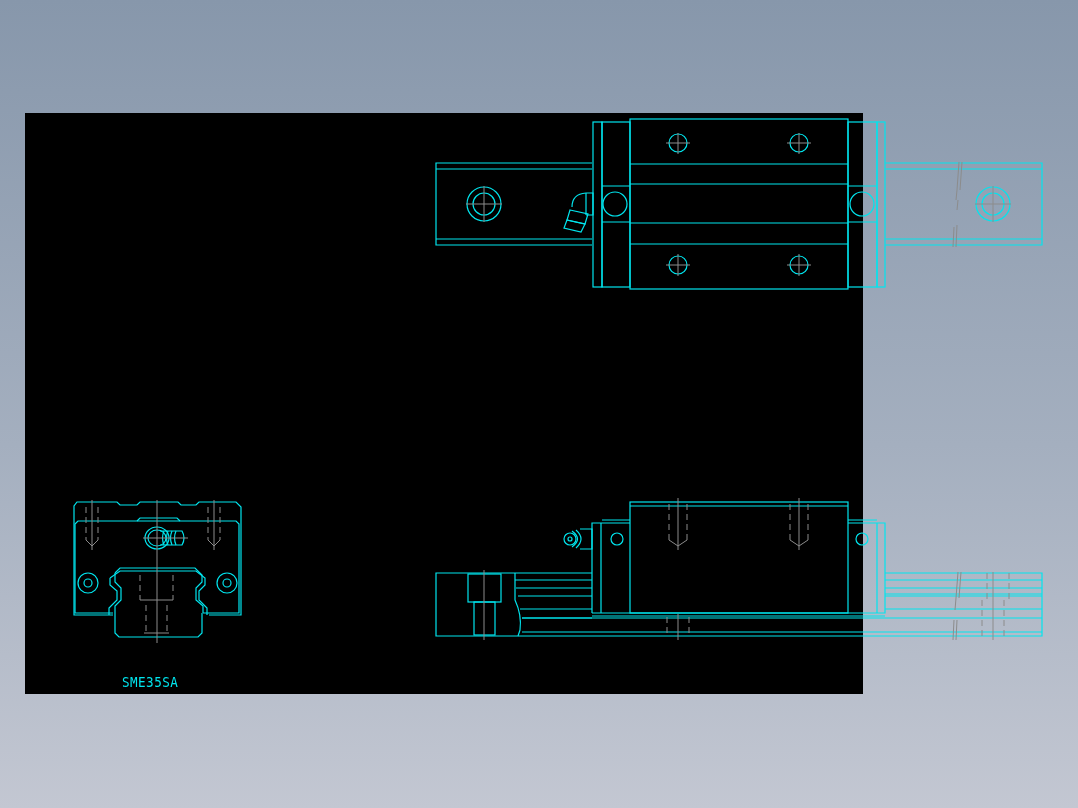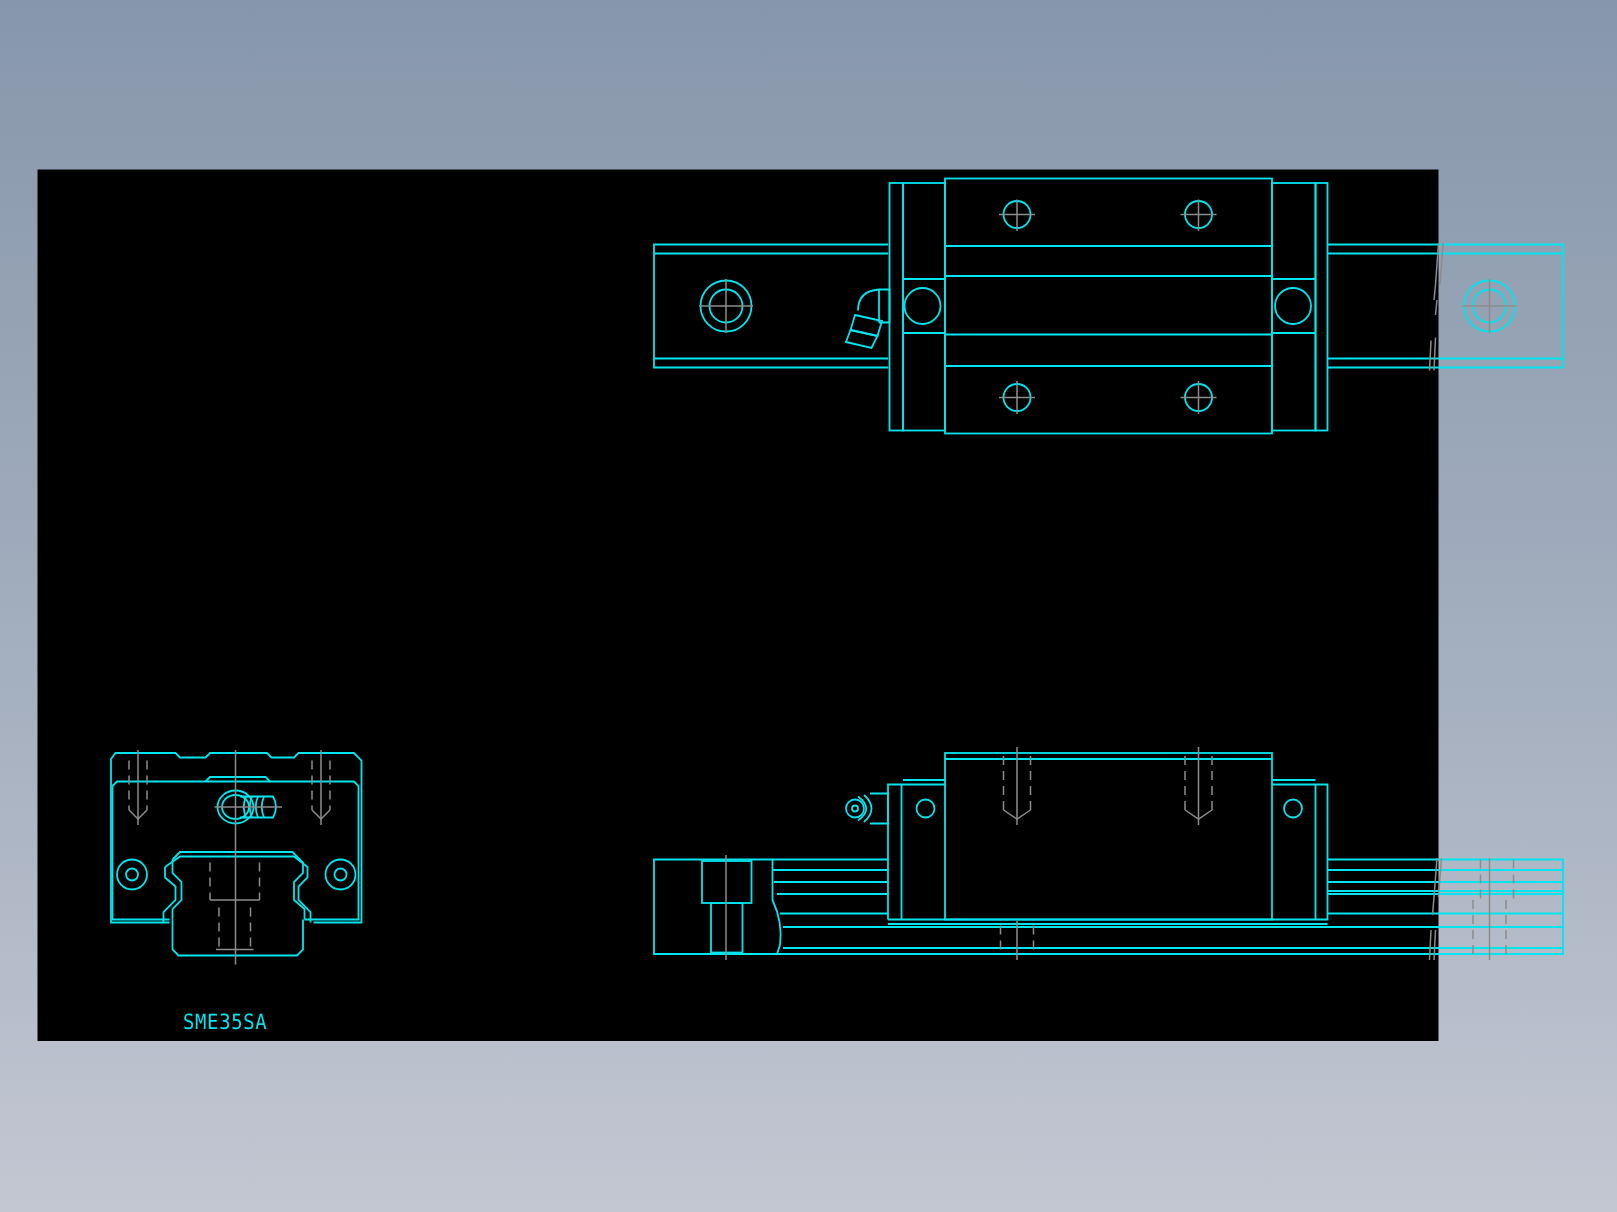--- a/index.html
+++ b/index.html
@@ -2,21 +2,21 @@
 <html><head>
   <meta charset="utf-8">
   <style>
     html, body { margin: 0; padding: 0; }
     body {
       width: 1078px; height: 808px; overflow: hidden; position: relative;
       background: linear-gradient(to bottom, #8797ab 0%, #a4afbf 55%, #c3c7d2 100%);
       font-family: "DejaVu Sans", sans-serif;
     }
     #canvas {
-      position: absolute; left: 25px; top: 113px; width: 934px; height: 581px;
+      position: absolute; left: 25px; top: 113px; width: 838px; height: 581px;
       background: #000000;
     }
     #canvas svg { position: absolute; left: 0; top: 0; }
     .c { stroke: #00e5ee; fill: none; stroke-width: 1.2; }
     .g { stroke: #8c8c8c; fill: none; stroke-width: 1; }
     .gd { stroke: #8c8c8c; fill: none; stroke-width: 1; stroke-dasharray: 6 4; }
     .label {
       position: absolute; left: 97px; top: 561px;
       color: #00e5ee; font-family: "DejaVu Sans Mono", monospace; font-size: 14px;
       letter-spacing: 0.5px; transform: scaleX(0.9); transform-origin: left;

